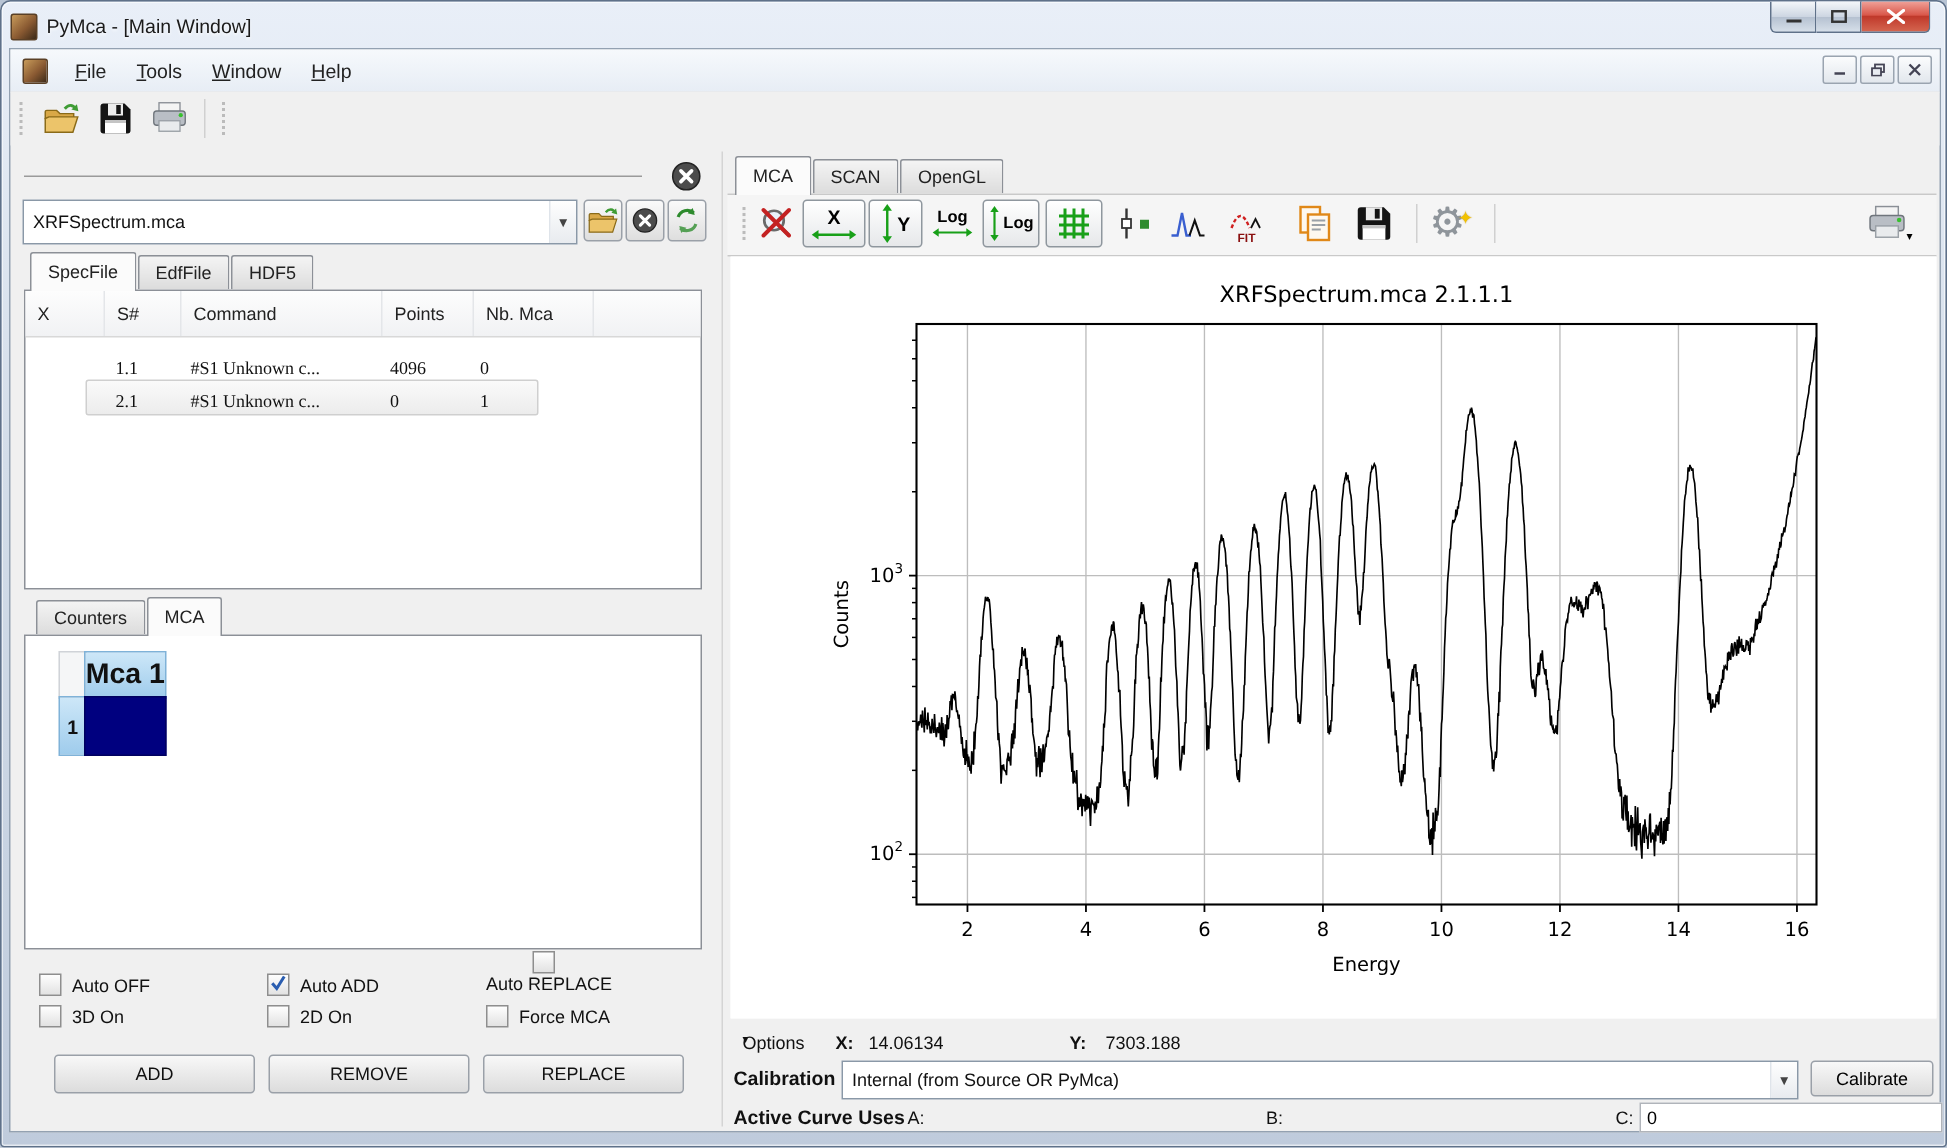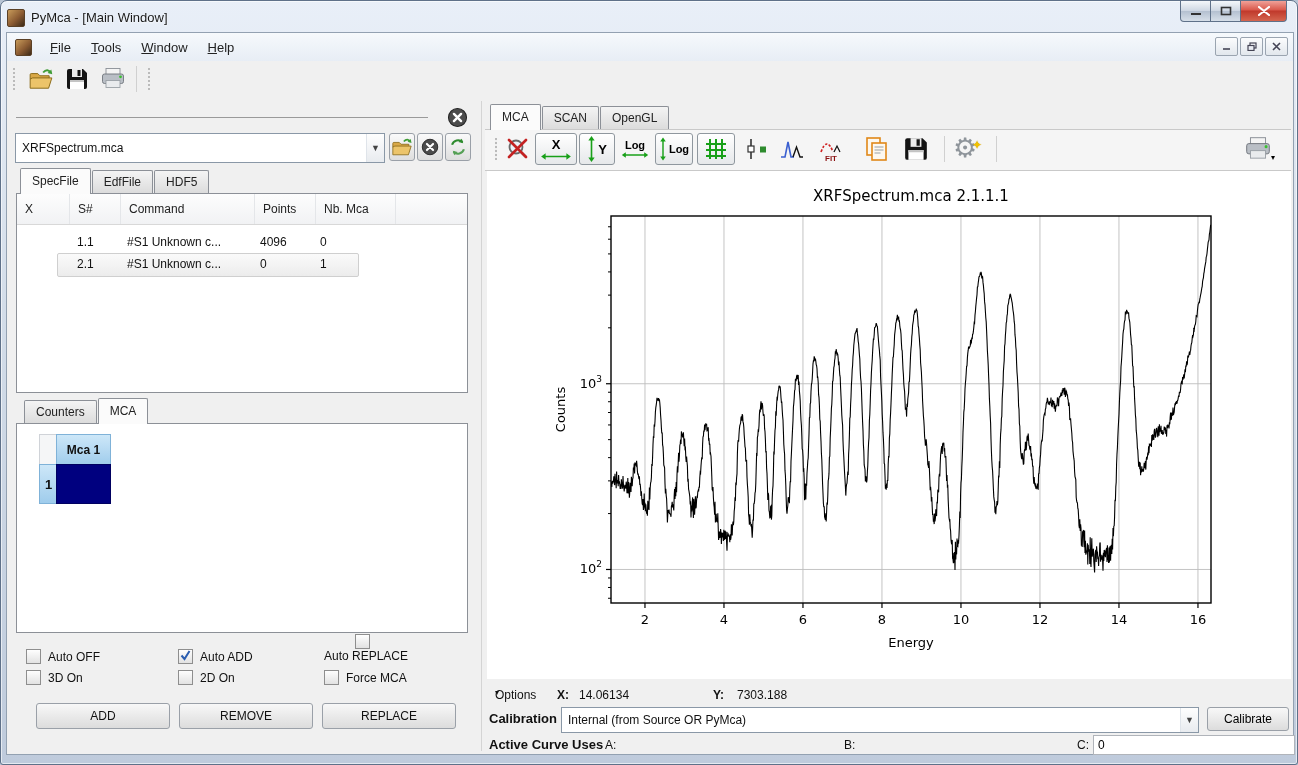--- a/index.html
+++ b/index.html
@@ -43,27 +43,27 @@
   .combo .val{flex:1;padding:0 6px;white-space:nowrap;overflow:hidden;}
   .combo .arrow{width:17px;height:100%;display:flex;align-items:center;justify-content:center;color:#444;font-size:9px;border-left:1px solid #dfe4ea;background:linear-gradient(#fefefe,#e8ebef);}
   .sq-btn{position:absolute;width:26px;height:28px;border:1px solid #9aa0a8;border-radius:3px;background:linear-gradient(#fafafa,#dedede);display:flex;align-items:center;justify-content:center;padding:0;}
   .tabs{position:absolute;display:flex;align-items:flex-end;}
   .tab{height:22px;line-height:22px;padding:0 11px;border:1px solid #8c9097;border-bottom:none;border-radius:2px 2px 0 0;
        background:linear-gradient(#f4f4f4,#dcdcdc);margin-right:1px;font-size:12px;color:#222;}
   .tab.active{background:#fbfbfb;height:25px;line-height:25px;position:relative;z-index:2;margin-bottom:-1px;}
   .panel-box{position:absolute;background:#fff;border:1px solid #8c9097;}
   .scan-header{display:flex;height:30px;border-bottom:1px solid #d8d8d8;background:linear-gradient(#fdfdfd,#f1f2f4);align-items:center;}
   .scan-header .hc{padding-left:8px;border-right:1px solid #e4e6e9;height:100%;display:flex;align-items:center;font-size:12px;color:#222;}
-  .scan-row{display:flex;height:22px;align-items:center;position:relative;}
+  .scan-row{display:flex;height:22px;align-items:flex-end;position:relative;font-family:Liberation Serif, serif;}
   .scan-row .c{padding-left:8px;overflow:hidden;white-space:nowrap;font-size:12px;}
   .sel-overlay{position:absolute;left:40px;top:0;width:300px;height:22px;border:1px solid #cfcfcf;border-radius:2px;
                background:linear-gradient(#fafafa,#ececec);z-index:0;}
   .scan-row .c{position:relative;z-index:1;}
   .mca-corner{position:absolute;background:#f5f6f7;border:1px solid #d0d3d8;}
-  .mca-colhdr{position:absolute;background:linear-gradient(#cde7f8,#9fccec);border:1px solid #7fb2d8;display:flex;align-items:center;justify-content:center;font-weight:bold;font-size:12px;}
+  .mca-colhdr{position:absolute;background:linear-gradient(#cde7f8,#9fccec);border:1px solid #7fb2d8;display:flex;align-items:center;justify-content:center;font-weight:bold;font-size:19px;}
   .mca-rowhdr{position:absolute;background:linear-gradient(#cde7f8,#9fccec);border:1px solid #7fb2d8;display:flex;align-items:center;justify-content:center;font-weight:bold;font-size:13px;}
   .mca-cell{position:absolute;background:#00007f;border:1px solid #000060;}
   .cb-item{position:absolute;display:flex;align-items:center;height:17px;}
   .cb{width:13px;height:13px;border:1px solid #8e8e8e;background:linear-gradient(#fefefe,#e2e2e2);margin-right:7px;position:relative;flex:none;}
   .cb svg{position:absolute;left:0;top:-1px;display:none;}
   .cb.on svg{display:block;}
   .cb-label{font-size:12px;}
   .push-btn{position:absolute;height:26px;border:1px solid #9aa0a8;border-radius:3px;background:linear-gradient(#f8f8f8,#dcdcdc);
             display:flex;align-items:center;justify-content:center;font-size:12px;color:#111;}
   .splitter{position:absolute;left:466px;top:68px;width:12px;height:650px;}

